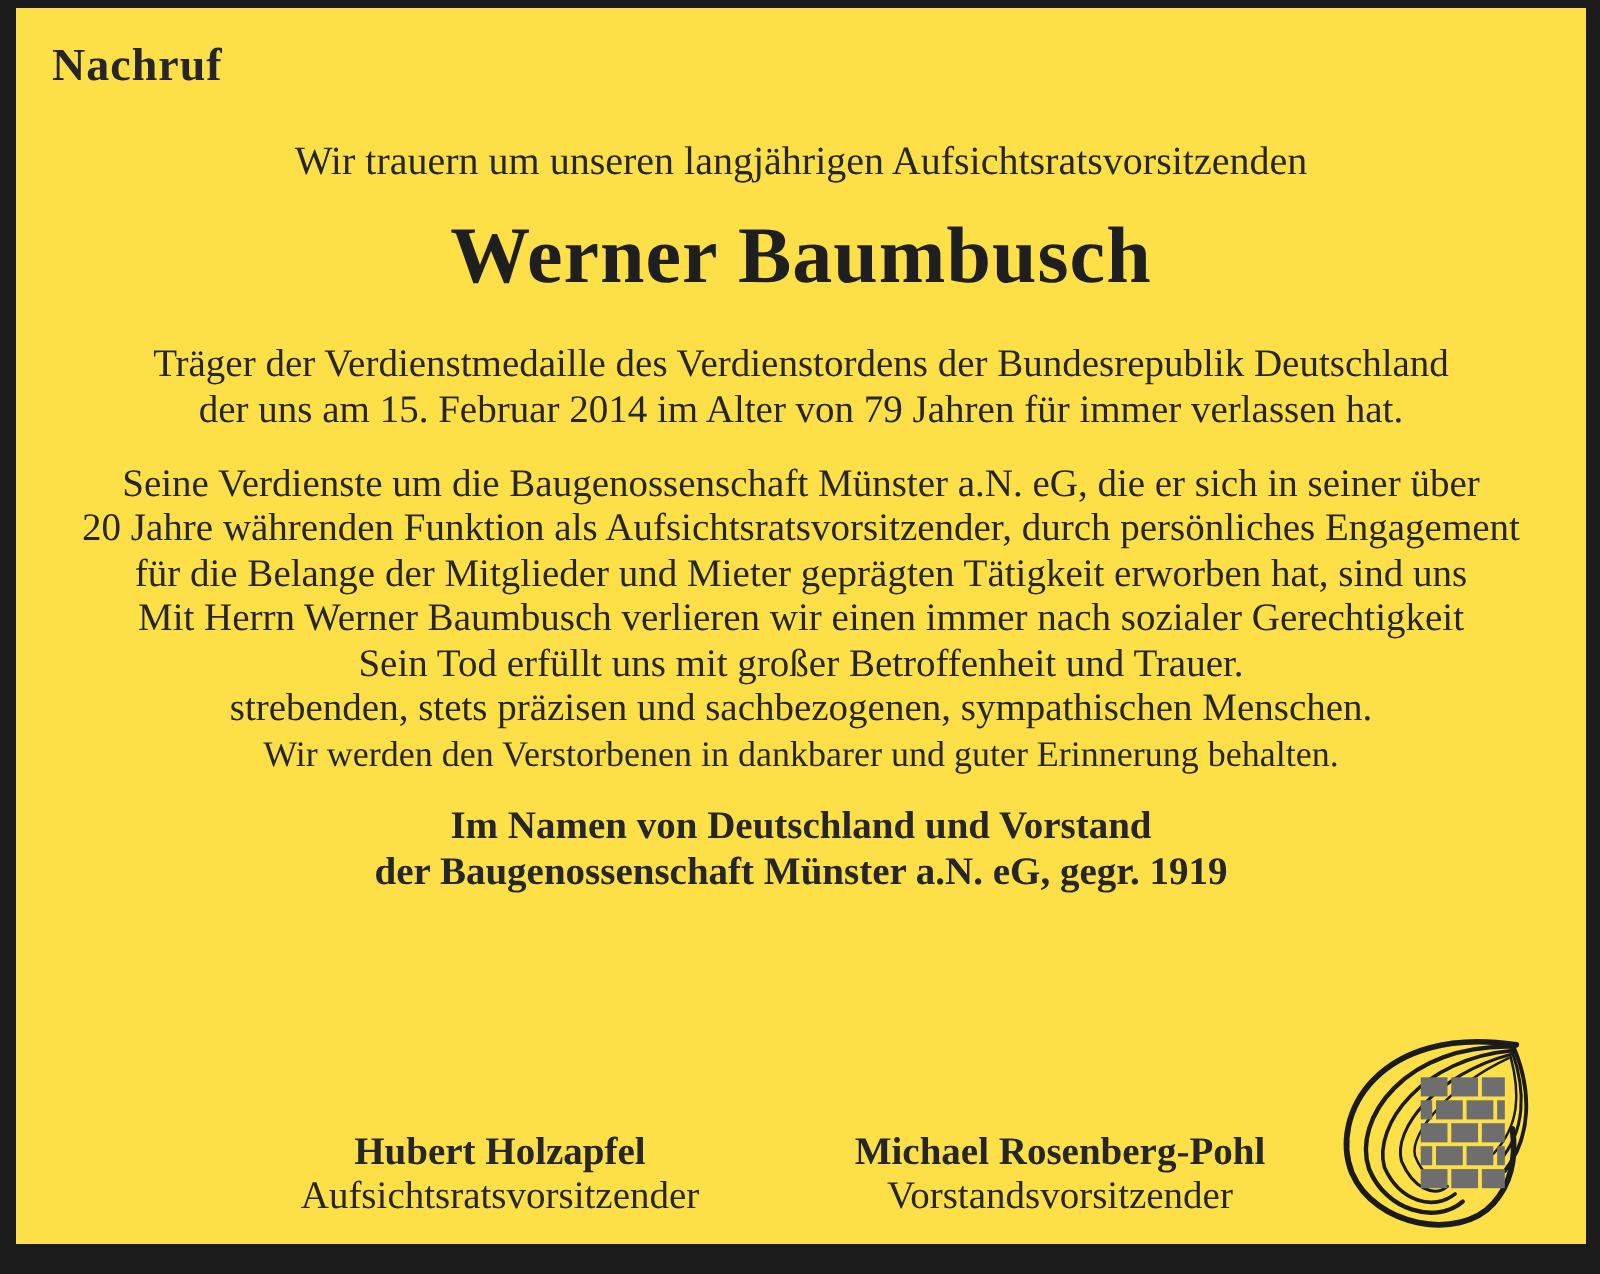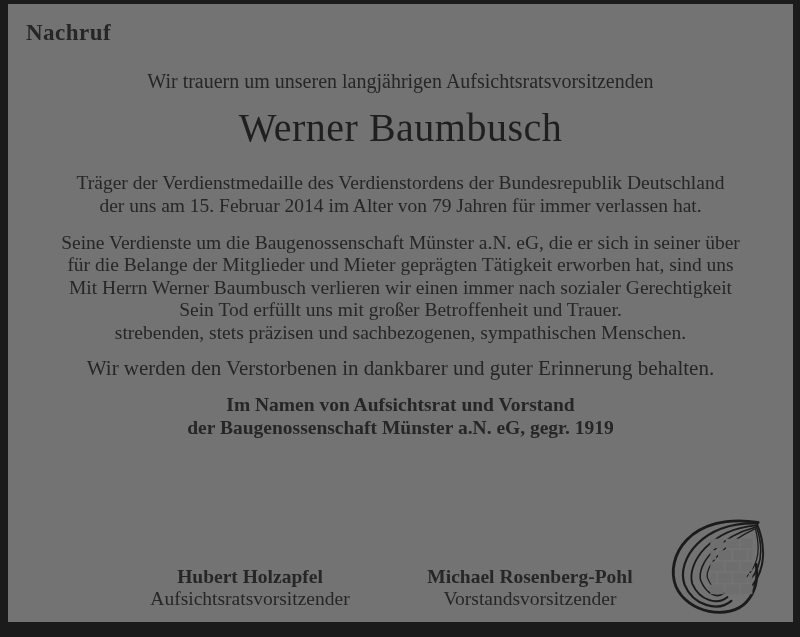--- a/index.html
+++ b/index.html
@@ -5,21 +5,21 @@
   html, body {
     margin: 0;
     padding: 0;
     background: #ffffff;
   }
   .sheet {
     position: relative;
     width: 800px;
     height: 637px;
     box-sizing: border-box;
-    background: #737373;
+    background: #fde047;
     border-style: solid;
     border-color: #1b1b1b;
     border-top-width: 4px;
     border-left-width: 8px;
     border-right-width: 7px;
     border-bottom-width: 15px;
     padding: 16px 18px 0 18px;
     overflow: hidden;
     font-family: "Liberation Serif", "DejaVu Serif", serif;
     color: #262626;
@@ -33,30 +33,30 @@
   }
   .center { text-align: center; white-space: nowrap; }
   .intro {
     margin-top: 24px;
     font-size: 20px;
     line-height: 23px;
   }
   .deceased-name {
     margin: 12px 0 16px 0;
     font-size: 40px;
-    font-weight: normal;
+    font-weight: bold;
     line-height: 46px;
     letter-spacing: 0.5px;
     color: #1f1f1f;
   }
   .honor-1 { margin-top: 20px; font-size: 19.5px; line-height: 23px; }
   .honor-2 { margin-top: 20px; font-size: 19.5px; line-height: 23px; }
   .death-line { font-size: 19.5px; line-height: 23px; }
   .tribute { margin-top: 15px; font-size: 19.5px; line-height: 22.4px; }
-  .remembrance { margin-top: 13px; font-size: 21px; line-height: 23px; text-align: center; }
+  .remembrance { margin-top: 0; font-size: 18px; line-height: 23px; text-align: center; }
   .signoff { margin-top: 13px; font-size: 19.5px; line-height: 23px; font-weight: bold; }
   .sig {
     position: absolute;
     top: 562px;
     text-align: center;
     font-size: 19.5px;
     line-height: 22px;
     white-space: nowrap;
   }
   .sig .sig-name { font-weight: bold; }
@@ -81,30 +81,31 @@
 
   <h1 class="deceased-name center">Werner Baumbusch</h1>
 
   <div class="honor-1 center">Träger der Verdienstmedaille des Verdienstordens der Bundesrepublik Deutschland</div>
 
 
   <div class="death-line center">der uns am 15. Februar 2014 im Alter von 79 Jahren für immer verlassen hat.</div>
 
   <div class="tribute">
     <div class="center">Seine Verdienste um die Baugenossenschaft Münster a.N. eG, die er sich in seiner über</div>
+    <div class="center">20 Jahre währenden Funktion als Aufsichtsratsvorsitzender, durch persönliches Engagement</div>
     <div class="center">für die Belange der Mitglieder und Mieter geprägten Tätigkeit erworben hat, sind uns</div>
     <div class="center">Mit Herrn Werner Baumbusch verlieren wir einen immer nach sozialer Gerechtigkeit</div>
     <div class="center">Sein Tod erfüllt uns mit großer Betroffenheit und Trauer.</div>
     <div class="center">strebenden, stets präzisen und sachbezogenen, sympathischen Menschen.</div>
   </div>
 
   <div class="remembrance center">Wir werden den Verstorbenen in dankbarer und guter Erinnerung behalten.</div>
 
   <div class="signoff">
-    <div class="center">Im Namen von Aufsichtsrat und Vorstand</div>
+    <div class="center">Im Namen von Deutschland und Vorstand</div>
     <div class="center">der Baugenossenschaft Münster a.N. eG, gegr. 1919</div>
   </div>
 
   <div class="sig sig-right">
     <div class="sig-name">Michael Rosenberg-Pohl</div>
     <div class="sig-role">Vorstandsvorsitzender</div>
   </div>
 
   <div class="sig sig-left">
     <div class="sig-name">Hubert Holzapfel</div>

